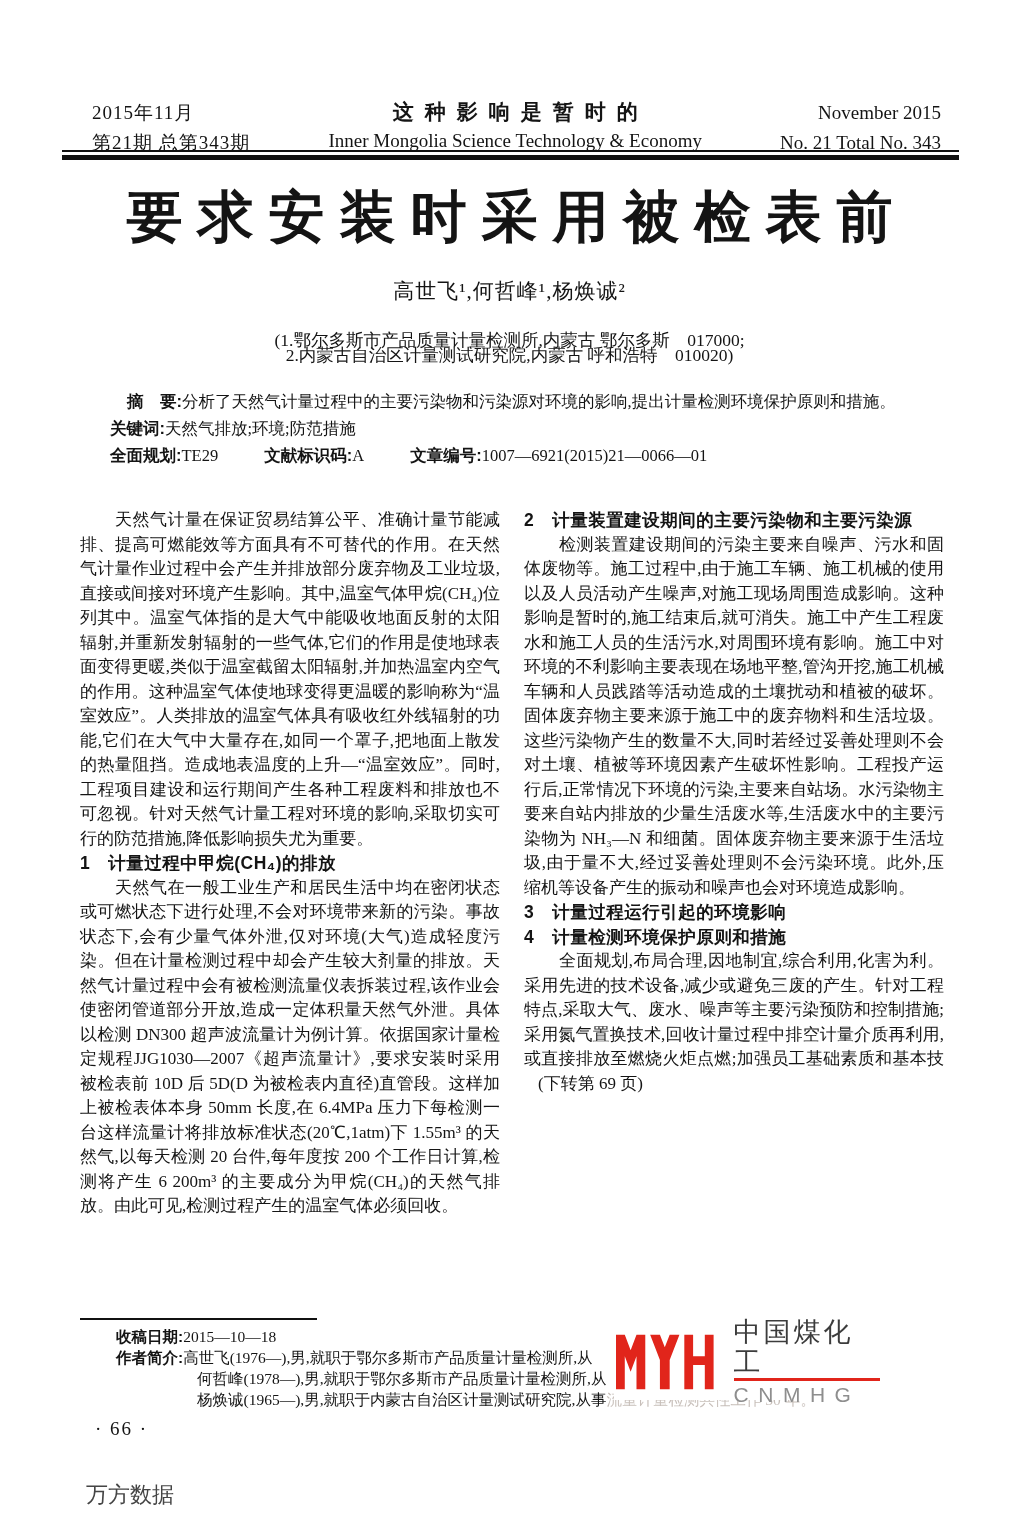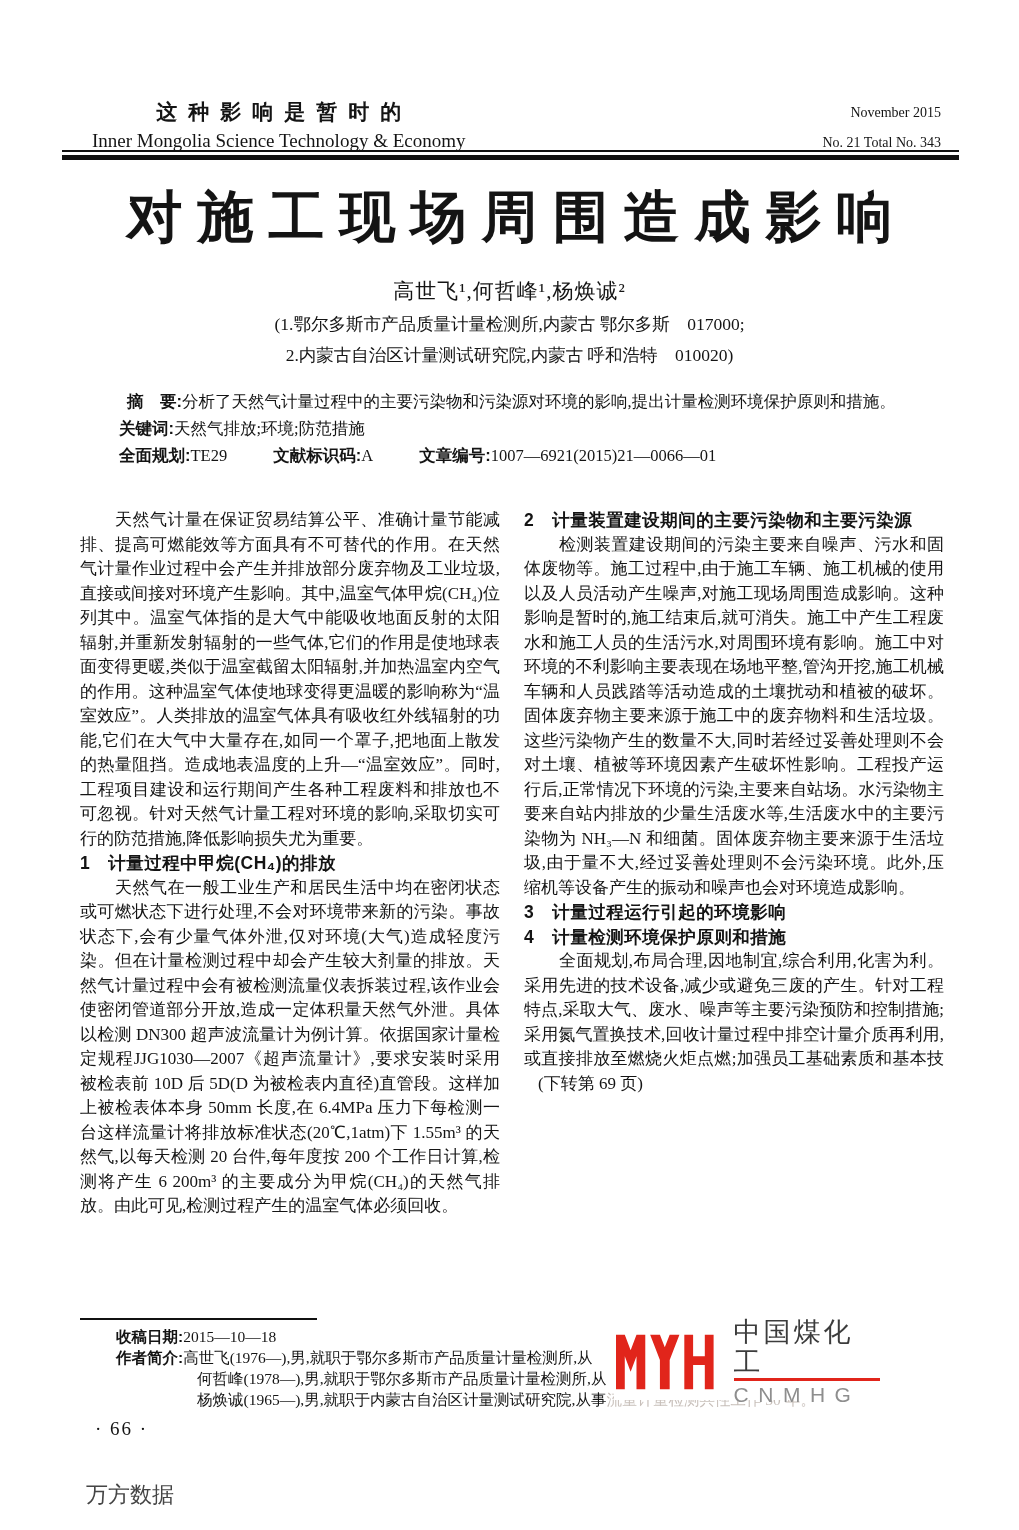--- a/index.html
+++ b/index.html
@@ -10,37 +10,37 @@
     font-family:"Liberation Serif", serif;
     overflow:hidden;
   }
   
   .hdr { position:absolute; top:98px; left:92px; right:78px;
          display:flex; justify-content:space-between; align-items:flex-start; }
   .hdr-l { font-size:19px; line-height:30px; letter-spacing:1px; }
   .hdr-c { text-align:center; }
   .jtitle-cn { font-size:21px; letter-spacing:11px; text-indent:11px; line-height:28px; font-weight:600; }
   .jtitle-en { font-size:19px; line-height:30px; }
-  .hdr-r { text-align:right; font-size:14px; line-height:30px; }
+  .hdr-r { text-align:right; font-size:19px; line-height:30px; }
   .rule-thin  { position:absolute; top:150px; left:62px; right:60px; height:2px; background:#111; }
   .rule-thick { position:absolute; top:155px; left:62px; right:60px; height:5px; background:#111; }
   
   .title { position:absolute; top:180px; left:0; width:100%; text-align:center;
            font-family:"DejaVu Serif", serif; font-weight:900; font-size:56px;
            letter-spacing:15px; text-indent:15px; }
   .authors { position:absolute; top:277px; left:0; width:100%; text-align:center;
              font-size:21px; letter-spacing:1px; }
   .affil { position:absolute; left:0; width:100%; text-align:center; font-size:17.5px; }
-  .a1 { top:312px; } .a2 { top:343px; }
+  .a1 { top:328px; } .a2 { top:343px; }
   
   .abstract { position:absolute; top:388px; left:92px; width:846px;
               font-size:16.5px; line-height:27px; text-align:justify; }
   .abstract .lbl { font-weight:bold; font-family:"Liberation Sans", sans-serif; }
   .abs { text-indent:35px; }
-  .kw, .meta { margin-left:27px; text-indent:0; }
+  .kw, .meta { margin-left:18px; text-indent:0; }
   .meta .grp { margin-right:42px; }
   .meta .grp:last-child { margin-right:0; }
   
   .cols { position:absolute; top:508px; left:80px; width:864px; display:flex; gap:24px; }
   .col { width:420px; }
   .body { font-size:17px; line-height:24.5px; text-align:justify; text-justify:inter-character; }
   .ind { text-indent:35px; }
   .sec { font-size:17.5px; line-height:24.5px; font-weight:bold;
          font-family:"Liberation Sans", sans-serif; letter-spacing:0.5px; }
   .contnote { padding-left:14px; }
@@ -65,33 +65,37 @@
   .pageno { position:absolute; top:1418px; left:95px; font-size:19px; letter-spacing:2px; }
   .watermark { position:absolute; top:1480px; left:86px; font-size:22px; color:#454545;
                font-family:"Liberation Sans", sans-serif; }
 </style>
 </head>
 <body>
 
 <div class="page">
 
   <div class="hdr">
+    <div class="hdr-l">
+      <div>2015年11月</div>
+      <div>第21期 总第343期</div>
+    </div>
     <div class="hdr-c">
       <div class="jtitle-cn">这种影响是暂时的</div>
       <div class="jtitle-en">Inner Mongolia Science Technology &amp; Economy</div>
     </div>
     <div class="hdr-r">
       <div>November 2015</div>
       <div>No. 21 Total No. 343</div>
     </div>
   </div>
   <div class="rule-thin"></div>
   <div class="rule-thick"></div>
 
-  <h1 class="title">对施工现场周围造成影响</h1>
+  <h1 class="title">要求安装时采用被检表前</h1>
   <div class="authors">高世飞¹,何哲峰¹,杨焕诚²</div>
   <div class="affil a1">(1.鄂尔多斯市产品质量计量检测所,内蒙古 鄂尔多斯　017000;</div>
   <div class="affil a2">2.内蒙古自治区计量测试研究院,内蒙古 呼和浩特　010020)</div>
 
   <div class="abstract">
     <p class="abs"><span class="lbl">摘　要:</span><span>分析了天然气计量过程中的主要污染物和污染源对环境的影响,提出计量检测环境保护原则和措施。</span></p>
     <p class="kw"><span class="lbl">关键词:</span><span>天然气排放;环境;防范措施</span></p>
     <p class="meta">
       <span class="grp"><span class="lbl">全面规划:</span><span>TE29</span></span>
       <span class="grp"><span class="lbl">文献标识码:</span><span>A</span></span>

